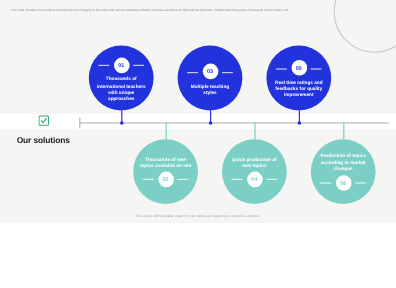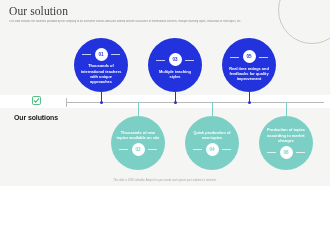--- a/index.html
+++ b/index.html
@@ -228,21 +228,20 @@
 
 <div class="slide">
 
   <div class="band-top"></div>
   <div class="band-mid"></div>
   <div class="band-bottom"></div>
 
   <div class="corner-arc"></div>
 
   <div class="header">
-    <h1 class="page-title">Our solution</h1>
     <p class="page-subtitle">This slide includes the solutions provided by the company to be overcome various obstacles offered and the assistance of international teachers, multiple teaching styles, thousands of new topics, etc.</p>
   </div>
 
   <div class="side-label">
     <svg class="check-icon" viewBox="0 0 16 16">
       <rect x="1" y="1" width="14" height="14" rx="1.5" fill="none" stroke="#3bb273" stroke-width="1.6"></rect>
       <path d="M4.2 8.3 L6.8 10.9 L11.8 4.9" fill="none" stroke="#3bb273" stroke-width="1.8" stroke-linecap="round" stroke-linejoin="round"></path>
     </svg>
     <span class="side-label-text">Our solutions</span>
   </div>

